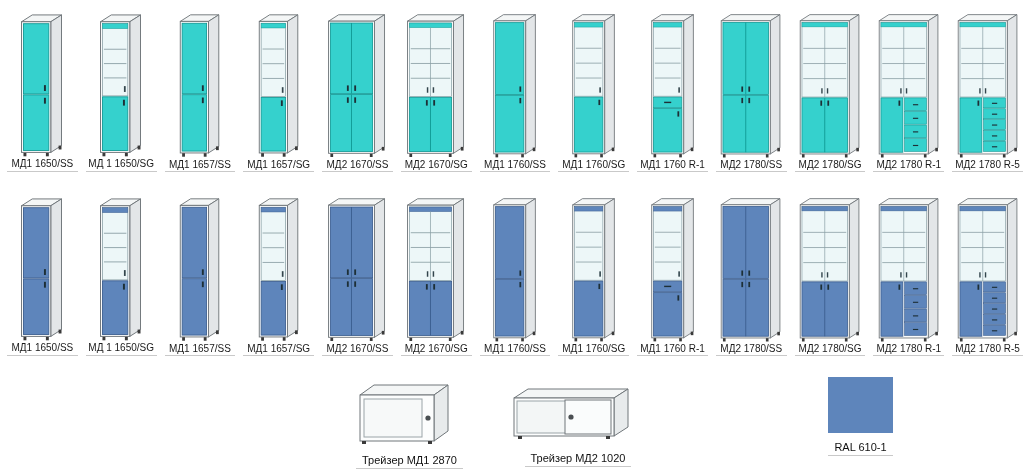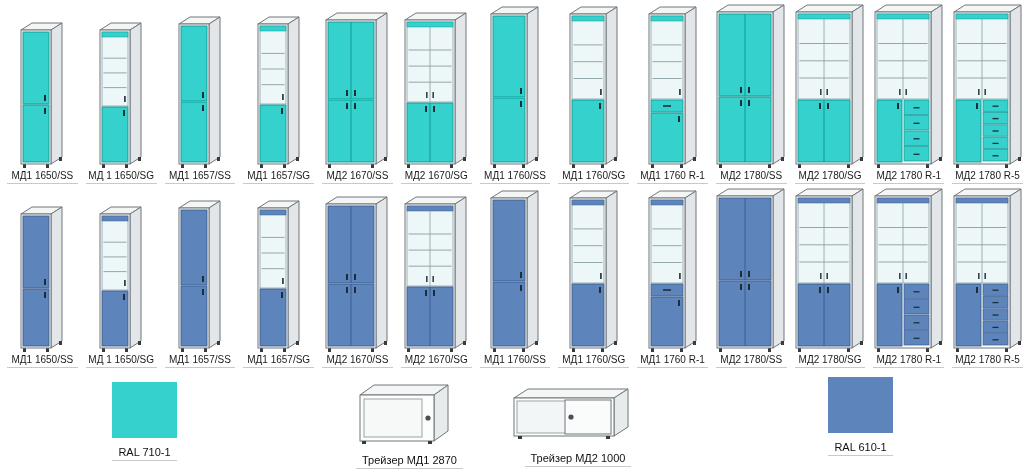--- a/index.html
+++ b/index.html
@@ -1,20 +1,20 @@
 <!DOCTYPE html>
 <html><head>
 <meta charset="utf-8">
 <style>
   * { margin:0; padding:0; box-sizing:border-box; }
   html,body { width:1030px; height:470px; background:#ffffff; overflow:hidden;
               font-family:"Liberation Sans", sans-serif; }
   .page { position:relative; width:1030px; height:470px; background:#ffffff; }
   .rows { position:absolute; top:0; left:0; width:1030px; }
-  .cab-row { display:flex; height:184px; padding:0 3px; }
+  .cab-row { display:flex; height:184px; padding:12px 3px; }
   .cab-cell { flex:1; min-width:0; display:flex; flex-direction:column;
               align-items:center; justify-content:flex-end; }
   .cab-svg { display:block; }
   .cab-label { font-size:10px; color:#1a1a1a; white-space:nowrap; text-align:center;
                width:calc(100% - 8px); border-bottom:1px solid #c9c9c9;
                padding:1px 0 2px; overflow:hidden; }
   .legend { position:absolute; left:0; top:368px; width:1030px; height:102px; }
   .legend-item { position:absolute; display:flex; flex-direction:column; align-items:center; }
   .swatch { width:65px; height:56px; }
   .legend-label { font-size:11px; color:#111111; margin-top:8px; white-space:nowrap;
@@ -561,24 +561,20 @@
             <rect x="31" y="147.6" width="25" height="11.4" fill="#5e85bb" stroke="#3a5d8f" stroke-width="0.7"></rect>
             <line x1="40.5" y1="153.8" x2="46.5" y2="153.8" stroke="#1d2f36" stroke-width="1.3"></line>
           </svg>
           <div class="cab-label">МД2 1780 R-5</div>
         </div>
       </div>
     </div>
 
   <div class="legend">
 
-    <div class="legend-item" style="left:112px; top:14px">
-      <div class="swatch" id="swatch-turquoise" style="background: rgb(53, 209, 205);"></div>
-      <div class="legend-label">RAL 710-1</div>
-    </div>
 
     <div class="legend-item" style="left:356px; top:14px">
       <svg width="102" height="64" viewBox="0 0 102 64">
         <polygon points="2,13 16,3 90,3 76,13" fill="#f4f6f6" stroke="#70767a" stroke-width="1"></polygon>
         <polygon points="76,13 90,3 90,49 76,59" fill="#e8ebec" stroke="#70767a" stroke-width="1"></polygon>
         <rect x="2" y="13" width="74" height="46" fill="#fcfdfd" stroke="#70767a" stroke-width="1"></rect>
         <rect x="6" y="17" width="58" height="38" fill="#f7f9f9" stroke="#9aa4a8" stroke-width="1"></rect>
         <circle cx="70" cy="36" r="2.6" fill="#4a4f52"></circle>
         <rect x="4" y="59" width="4" height="3" fill="#3a3a3a"></rect>
         <rect x="70" y="59" width="4" height="3" fill="#3a3a3a"></rect>
@@ -590,21 +586,21 @@
       <svg width="132" height="58" viewBox="0 0 132 58">
         <polygon points="2,12 16,3 116,3 102,12" fill="#f4f6f6" stroke="#70767a" stroke-width="1"></polygon>
         <polygon points="102,12 116,3 116,41 102,50" fill="#e8ebec" stroke="#70767a" stroke-width="1"></polygon>
         <rect x="2" y="12" width="100" height="38" fill="#fcfdfd" stroke="#70767a" stroke-width="1"></rect>
         <rect x="5" y="15" width="50" height="32" fill="#f3f6f6" stroke="#9aa4a8" stroke-width="1"></rect>
         <rect x="53" y="14" width="46" height="34" fill="#fafcfc" stroke="#70767a" stroke-width="1"></rect>
         <circle cx="59" cy="31" r="2.6" fill="#4a4f52"></circle>
         <rect x="6" y="50" width="4" height="3" fill="#3a3a3a"></rect>
         <rect x="94" y="50" width="4" height="3" fill="#3a3a3a"></rect>
       </svg>
-      <div class="legend-label">Трейзер МД2 1000</div>
+      <div class="legend-label">Трейзер МД2 1020</div>
     </div>
 
     <div class="legend-item" style="left:828px; top:9px">
       <div class="swatch" id="swatch-blue" style="background: rgb(94, 133, 187);"></div>
       <div class="legend-label" style="margin-top:8px">RAL 610-1</div>
     </div>
 
   </div>
 </div>
 

